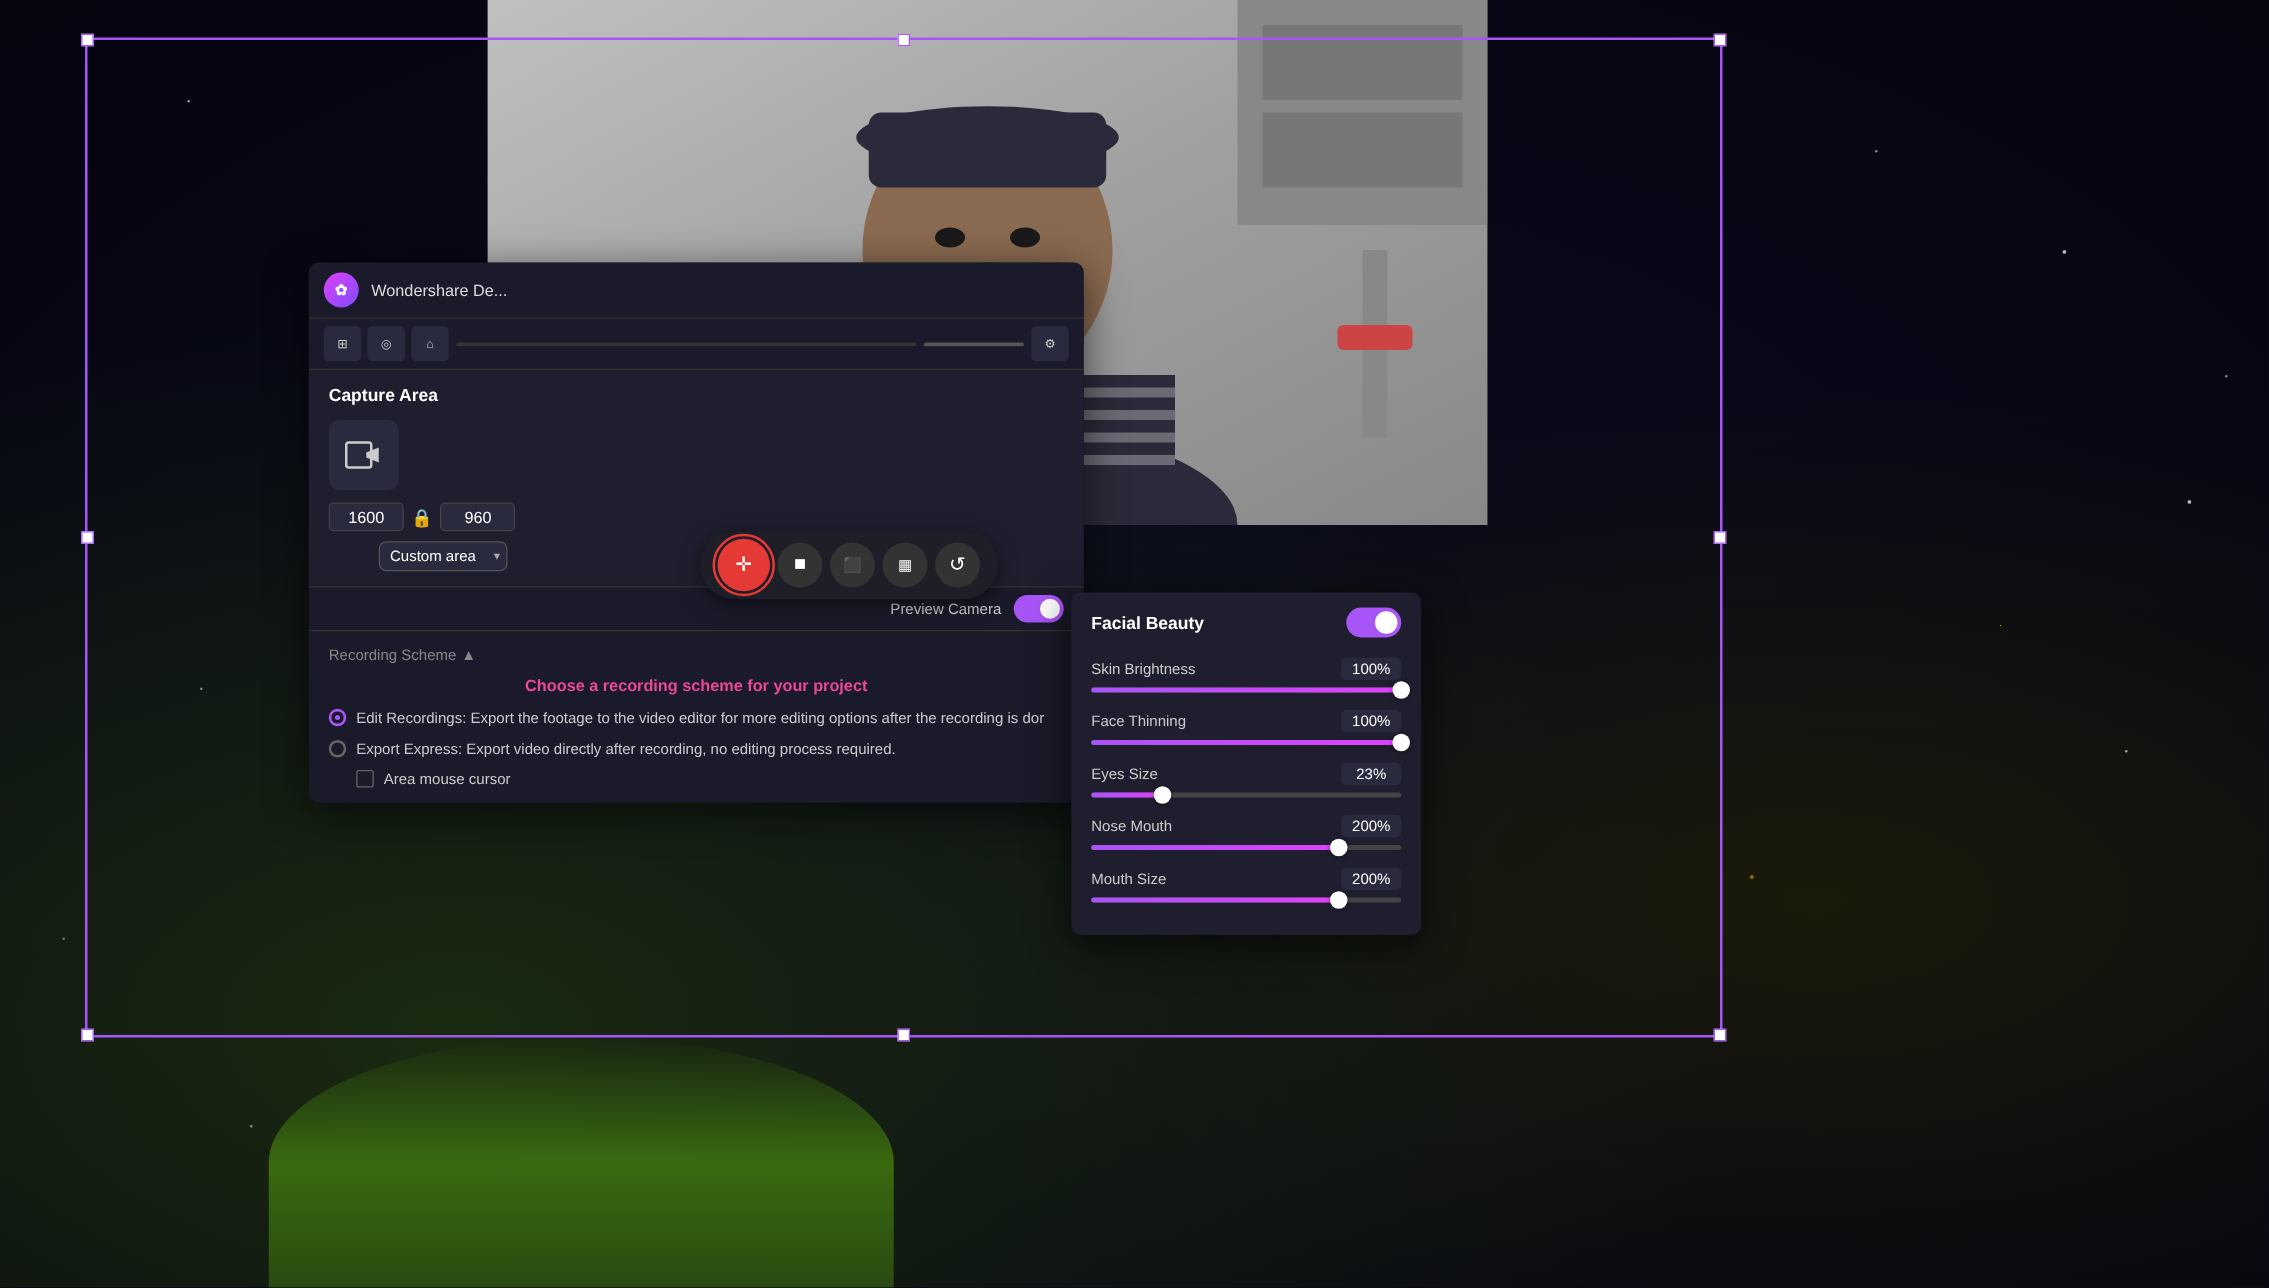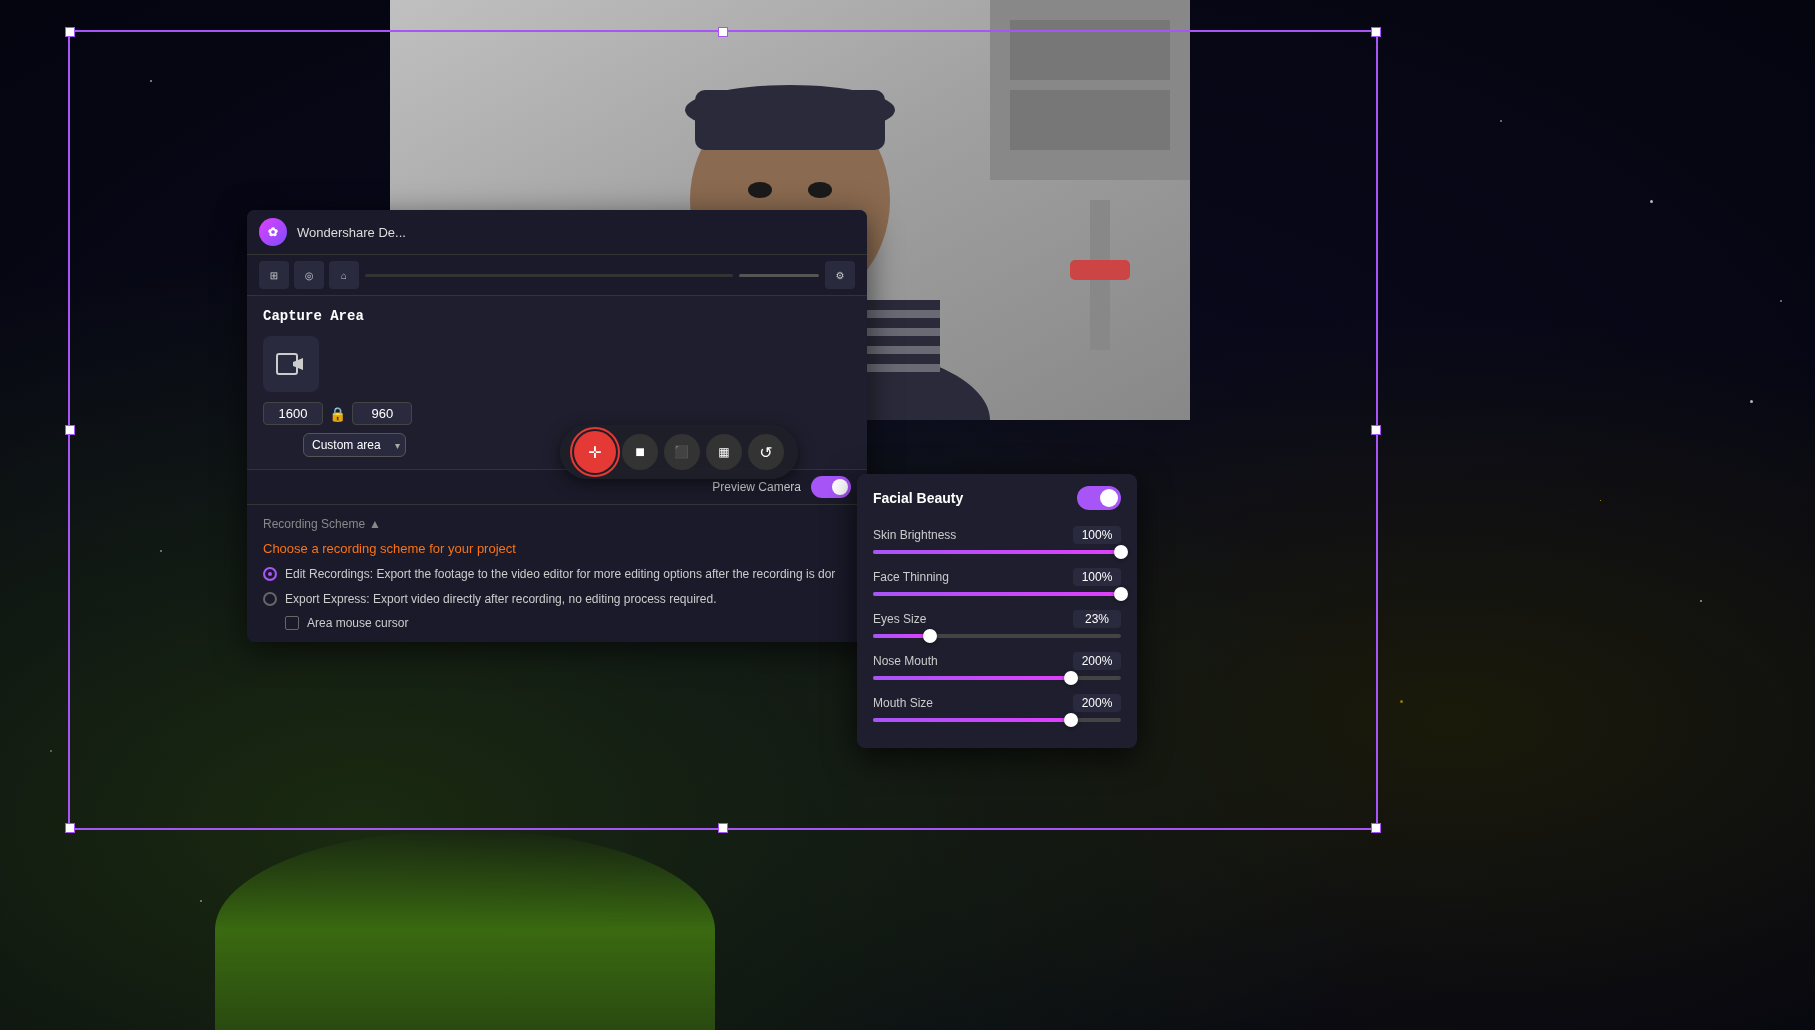--- a/index.html
+++ b/index.html
@@ -110,21 +110,20 @@
     
     .capture-area-section {
       padding: 12px 16px;
       background: #1e1e2e;
     }
     .section-title {
       color: #fff;
       font-size: 14px;
       font-weight: 600;
       margin-bottom: 12px;
-      font-family: Liberation Mono, monospace;
     }
     .capture-icon-btn {
       width: 56px;
       height: 56px;
       background: #2a2a3e;
       border-radius: 8px;
       display: flex;
       align-items: center;
       justify-content: center;
       margin-bottom: 10px;
@@ -187,24 +186,25 @@
     .scheme-title-btn {
       color: #888;
       font-size: 12px;
       display: flex;
       align-items: center;
       gap: 4px;
       cursor: pointer;
     }
     .scheme-title-btn .arrow { color: #888; }
     .choose-title {
-      color: #f97316;
+      color: #ec4899;
       font-size: 13px;
-      font-weight: 400;
+      font-weight: 700;
       margin-bottom: 10px;
+      text-align: center;
     }
     .radio-option {
       display: flex;
       align-items: flex-start;
       gap: 8px;
       margin-bottom: 8px;
       color: #ccc;
       font-size: 12px;
       line-height: 1.4;
     }

